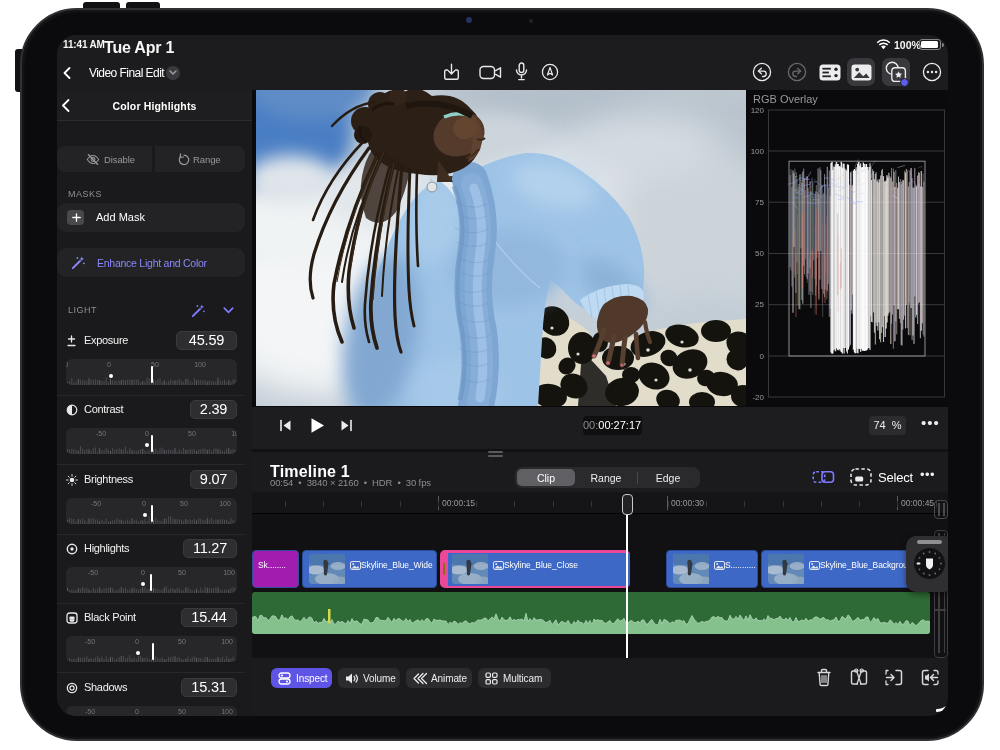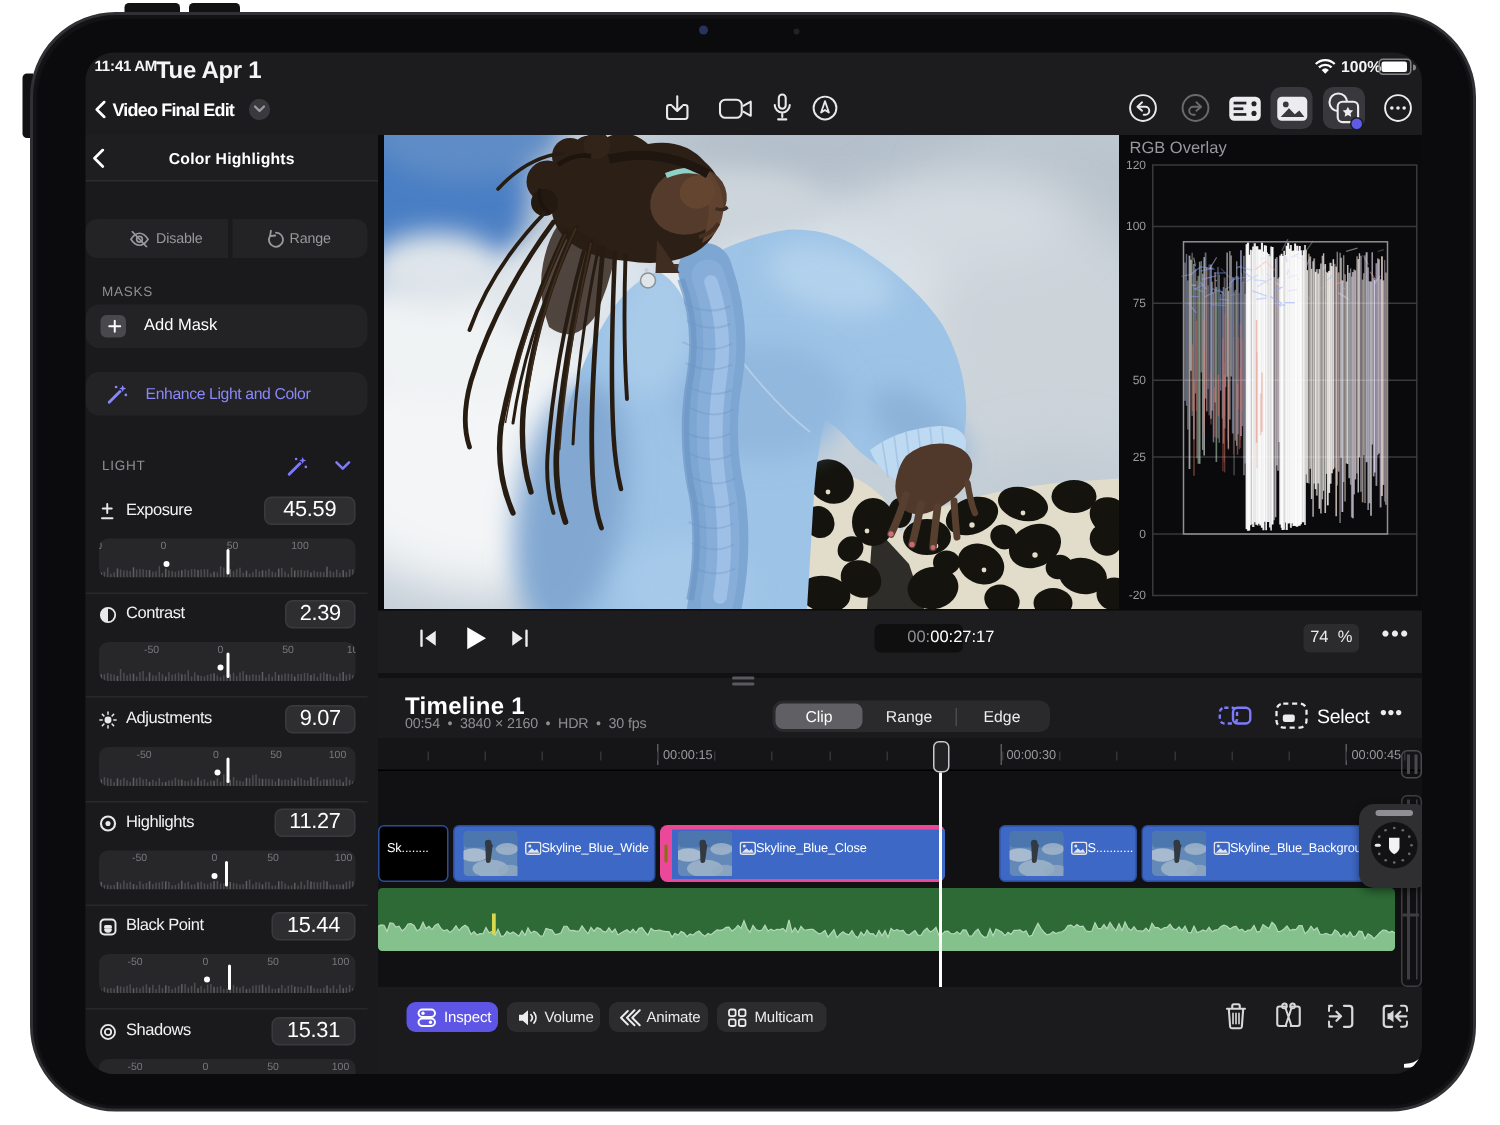--- a/index.html
+++ b/index.html
@@ -30,21 +30,21 @@
 </svg>
 <div class="txt" style="left:837px;top:4px;font-size:10.5px;font-weight:bold;color:#f5f5f5">100%</div>
 <div style="left:862px;top:4px;width:22px;height:10.5px;border:1px solid #85858a;border-radius:3px">
   <div style="position:absolute;left:1px;top:1px;width:17px;height:6.5px;background:#fff;border-radius:1.5px"></div>
 </div>
 <div style="left:885px;top:7.5px;width:2px;height:4px;background:#85858a;border-radius:0 2px 2px 0"></div>
 
 <svg style="left:4.5px;top:31.5px" width="9" height="12" viewBox="0 0 9 12">
  <path d="M7.5 1 L2.5 6 L7.5 11" stroke="#fff" stroke-width="1.8" fill="none" stroke-linecap="round" stroke-linejoin="round"></path>
 </svg>
-<div class="txt" style="left:18px;top:30.5px;font-size:12px;font-weight:bold;color:#fff;letter-spacing:-.55px">Video Final Edit</div>
+<div class="txt" style="left:32px;top:30.5px;font-size:12px;font-weight:normal;color:#fff;letter-spacing:-.55px">Video Final Edit</div>
 <div style="left:109px;top:31px;width:13.5px;height:13.5px;border-radius:50%;background:#3a3a3e">
  <svg style="left:2.7px;top:4.2px" width="8" height="6" viewBox="0 0 8 6">
         <path d="M1 1 L4 4 L7 1" stroke="#9a9aa0" stroke-width="1.5" fill="none" stroke-linecap="round" stroke-linejoin="round"></path>
       </svg>
 </div>
 
 <svg style="left:386px;top:28px" width="17" height="18" viewBox="0 0 17 18">
  <path d="M4.5 7 H3.2 Q1.7 7 1.7 8.5 v6 Q1.7 16.3 3.2 16.3 h10.6 Q15.3 16.3 15.3 14.5 v-6 Q15.3 7 13.8 7 H12.5" stroke="#e8e8ea" stroke-width="1.4" fill="none" stroke-linecap="round"></path>
  <path d="M8.5 1.2 v9.5 M5.3 7.8 l3.2 3.2 3.2-3.2" stroke="#e8e8ea" stroke-width="1.4" fill="none" stroke-linecap="round" stroke-linejoin="round"></path>
 </svg>
@@ -346,21 +346,21 @@
     </div>
     <div style="left:0px;top:429px;width:188px;height:1px;background:#28282a"></div>
     <div style="left:9px;top:439px;width:14px;height:14px">
       <svg width="12" height="12" viewBox="0 0 12 12">
         <circle cx="6" cy="6" r="2.3" fill="#e8e8ea"></circle>
         <g stroke="#e8e8ea" stroke-width="1" stroke-linecap="round">
           <path d="M6 .6 v1.5 M6 9.9 v1.5 M.6 6 h1.5 M9.9 6 h1.5 M2.2 2.2 l1.05 1.05 M8.75 8.75 l1.05 1.05 M9.8 2.2 l-1.05 1.05 M3.25 8.75 l-1.05 1.05"></path>
         </g>
       </svg>
     </div>
-    <div class="txt" style="left:27px;top:438px;font-size:11px;color:#f2f2f2;letter-spacing:-.3px">Adjustments</div>
+    <div class="txt" style="left:27px;top:438px;font-size:11px;color:#f2f2f2;letter-spacing:-.3px">Brightness</div>
     <div style="left:133px;top:435px;width:47px;height:19px;background:#2e2e31;border:1px solid #3a3a3e;border-radius:5px;text-align:center;line-height:17.5px;font-size:14.5px;color:#fff;letter-spacing:-.2px">9.07</div>
     <div style="left:9px;top:463px;width:171px;height:26px;background:#27272a;border-radius:6px;overflow:hidden">
       <div class="txt" style="left:22px;top:2px;width:16px;text-align:center;font-size:7px;color:#77777c">-50</div>
       <div class="txt" style="left:70px;top:2px;width:16px;text-align:center;font-size:7px;color:#77777c">0</div>
       <div class="txt" style="left:110px;top:2px;width:16px;text-align:center;font-size:7px;color:#77777c">50</div>
       <div class="txt" style="left:151px;top:2px;width:16px;text-align:center;font-size:7px;color:#77777c">100</div>
       <div style="left:0;top:10px;width:171px;height:16px">
         <svg width="171" height="16" viewBox="0 0 171 16">
           <rect x="1.0" y="11.7" width="1" height="4.3" fill="#5e5e63"></rect>
           <rect x="3.1" y="10.1" width="1" height="5.9" fill="#4c4c51"></rect>
@@ -1100,21 +1100,21 @@
  <path d="M2 1.5 v10" stroke="#ececee" stroke-width="1.6" stroke-linecap="round"></path>
       <path d="M11.5 1.5 L4.5 6.5 L11.5 11.5 Z" fill="#ececee"></path>
 </svg>
 <svg style="left:253px;top:382px" width="15" height="17" viewBox="0 0 15 17">
  <path d="M1.5 1.2 L14 8.5 L1.5 15.8 Z" fill="#fff"></path>
 </svg>
 <svg style="left:283px;top:384px" width="13" height="13" viewBox="0 0 13 13">
  <path d="M11 1.5 v10" stroke="#ececee" stroke-width="1.6" stroke-linecap="round"></path>
       <path d="M1.5 1.5 L8.5 6.5 L1.5 11.5 Z" fill="#ececee"></path>
 </svg>
-<div style="left:526px;top:381px;width:59px;height:19px;background:#0f0f10;border-radius:4px;text-align:center;line-height:19px;font-size:11px;color:#8e8e93">00:<span style="color:#fff">00:27:17</span></div>
+<div style="left:526px;top:381px;width:59px;height:19px;background:#0f0f10;border-radius:4px;text-align:left;line-height:19px;font-size:11px;color:#8e8e93">00:<span style="color:#fff">00:27:17</span></div>
 <div style="left:812px;top:381px;width:37px;height:19px;background:#2c2c2e;border-radius:4px;text-align:center;line-height:19px;font-size:11px;color:#ececee">74&nbsp;&nbsp;%</div>
 <div class="txt" style="left:864px;top:379px;font-size:15px;color:#ececee;letter-spacing:1px">•••</div>
 <div style="left:431px;top:416px;width:15px;height:2px;background:#5a5a5e;border-radius:1px;z-index:5"></div>
 <div style="left:431px;top:420px;width:15px;height:2px;background:#5a5a5e;border-radius:1px;z-index:5"></div>
 <div style="left:195px;top:414px;width:696px;height:267px;background:#111113"></div>
 <div style="left:195px;top:417px;width:696px;height:40px;background:#1b1b1d"></div>
 <div class="txt" style="left:213px;top:428px;font-size:16px;font-weight:bold;color:#fff;letter-spacing:.2px">Timeline 1</div>
 <div class="txt" style="left:213px;top:442px;font-size:9.5px;color:#8e8e93;letter-spacing:-.1px">00:54&nbsp;&nbsp;•&nbsp;&nbsp;3840 × 2160&nbsp;&nbsp;•&nbsp;&nbsp;HDR&nbsp;&nbsp;•&nbsp;&nbsp;30 fps</div>
 <div style="left:458px;top:432px;width:185px;height:21px;background:#2a2a2d;border-radius:7px"></div>
 <div style="left:460px;top:434px;width:58px;height:17px;background:#5f5f64;border-radius:5px"></div>
@@ -1151,21 +1151,21 @@
       <div style="position:absolute;left:377.3px;top:9px;width:1px;height:6px;background:#333338"></div>
       <div style="position:absolute;left:415.6px;top:9px;width:1px;height:6px;background:#333338"></div>
       <div style="position:absolute;left:453.9px;top:9px;width:1px;height:6px;background:#333338"></div>
       <div style="position:absolute;left:492.2px;top:9px;width:1px;height:6px;background:#333338"></div>
       <div style="position:absolute;left:530.5px;top:9px;width:1px;height:6px;background:#333338"></div>
       <div style="position:absolute;left:568.8px;top:9px;width:1px;height:6px;background:#333338"></div>
       <div style="position:absolute;left:607.1px;top:9px;width:1px;height:6px;background:#333338"></div>
       <div style="position:absolute;left:645.4px;top:9px;width:1px;height:6px;background:#333338"></div>
       <div style="position:absolute;left:683.7px;top:9px;width:1px;height:6px;background:#333338"></div>
     </div>
-    <div style="left:195px;top:515px;width:47px;height:38px;background:#000000;border-radius:4px;border:1px solid #2c4d9c;overflow:hidden">
+    <div style="left:195px;top:515px;width:47px;height:38px;background:#a21caf;border-radius:4px;border:1px solid #2c4d9c;overflow:hidden">
       <div class="txt" style="position:absolute;left:5px;top:9px;font-size:8.5px;color:#fff;letter-spacing:-.1px">Sk........</div>
     </div>
     <div style="left:245px;top:515px;width:135px;height:38px;background:#3d68c5;border-radius:4px;border:1px solid #2c4d9c;overflow:hidden">
       <div style="position:absolute;left:6px;top:3px;width:36px;height:30px">
         <svg width="36" height="30" viewBox="0 0 36 30">
           <rect width="36" height="30" rx="3" fill="#6389b8"></rect>
 <rect width="36" height="11" rx="3" fill="#4c76ae"></rect>
 <ellipse cx="7" cy="16" rx="9" ry="4.5" fill="#b3c3d2" opacity=".85"></ellipse>
 <ellipse cx="29" cy="12" rx="7.5" ry="4" fill="#a6b9ca" opacity=".8"></ellipse>
 <ellipse cx="18" cy="25" rx="12" ry="6" fill="#9fb5c8" opacity=".85"></ellipse>

